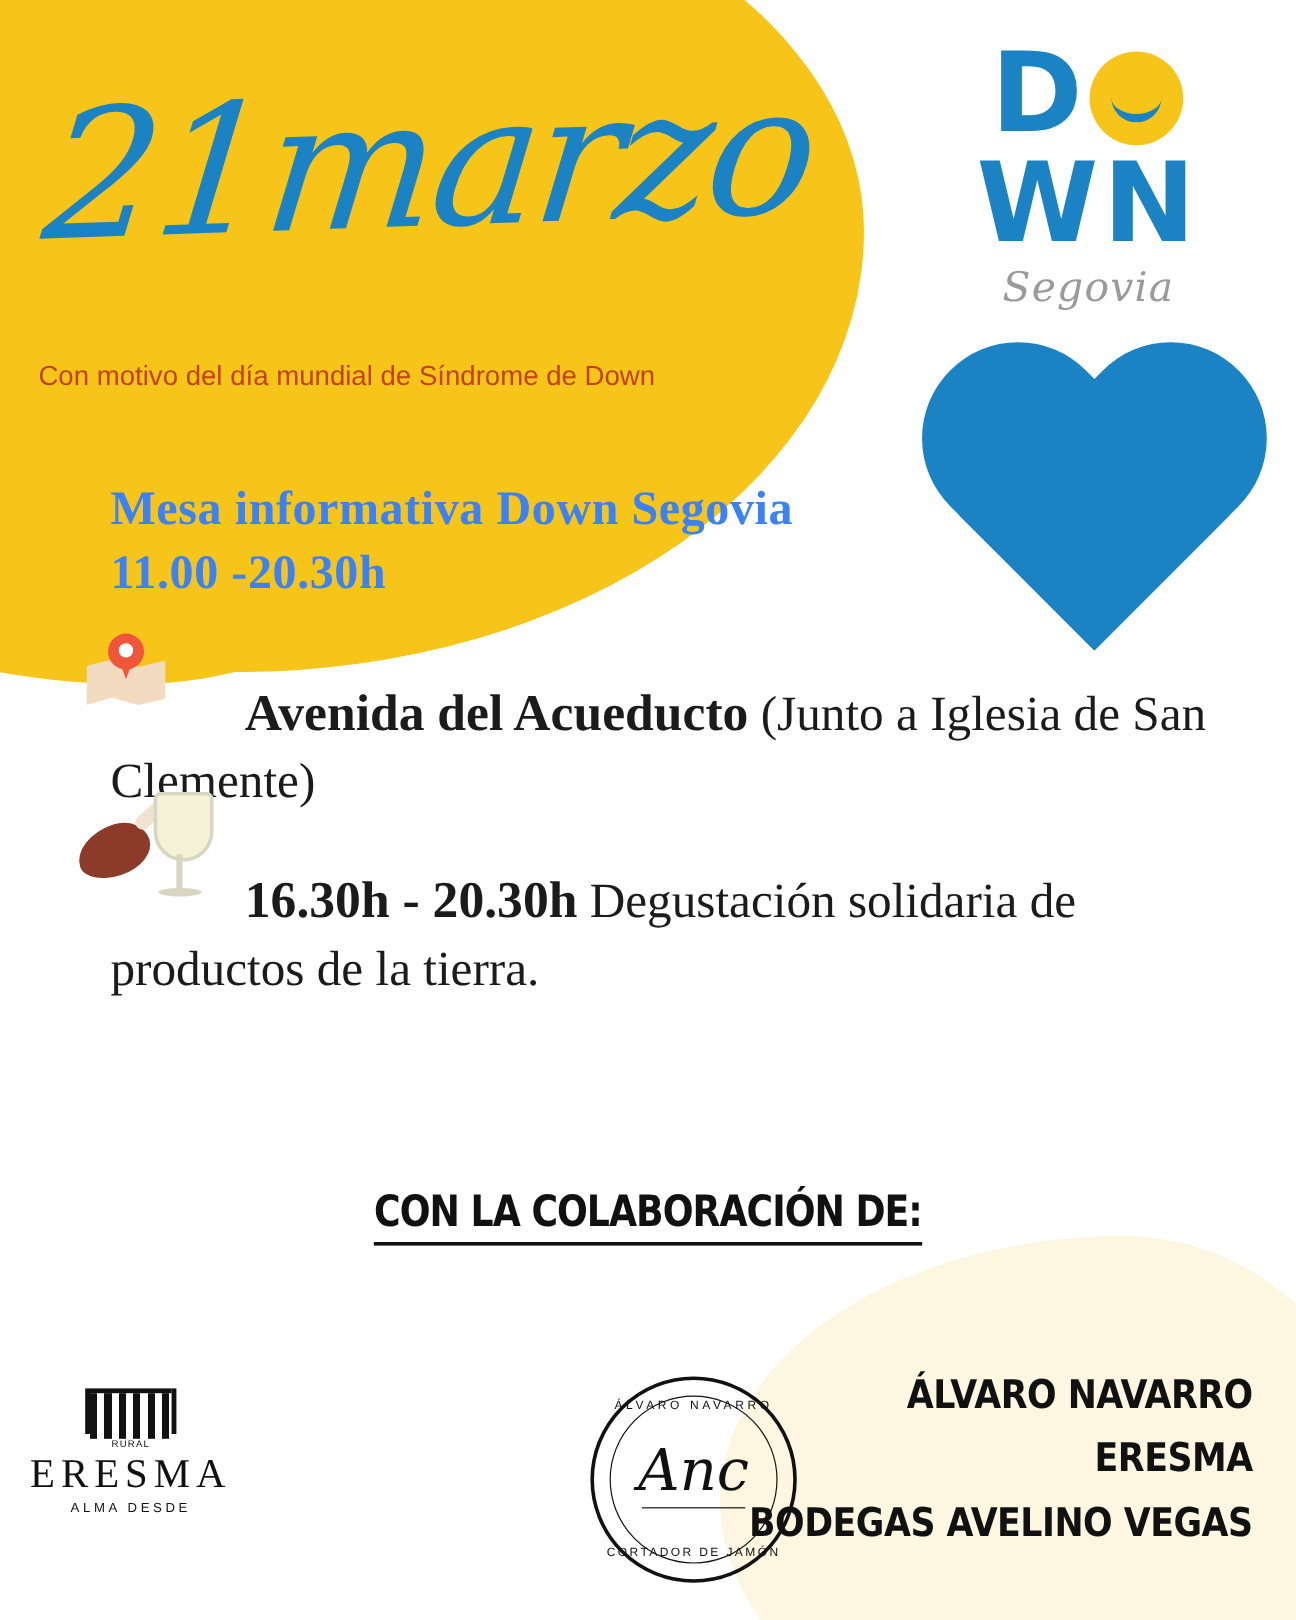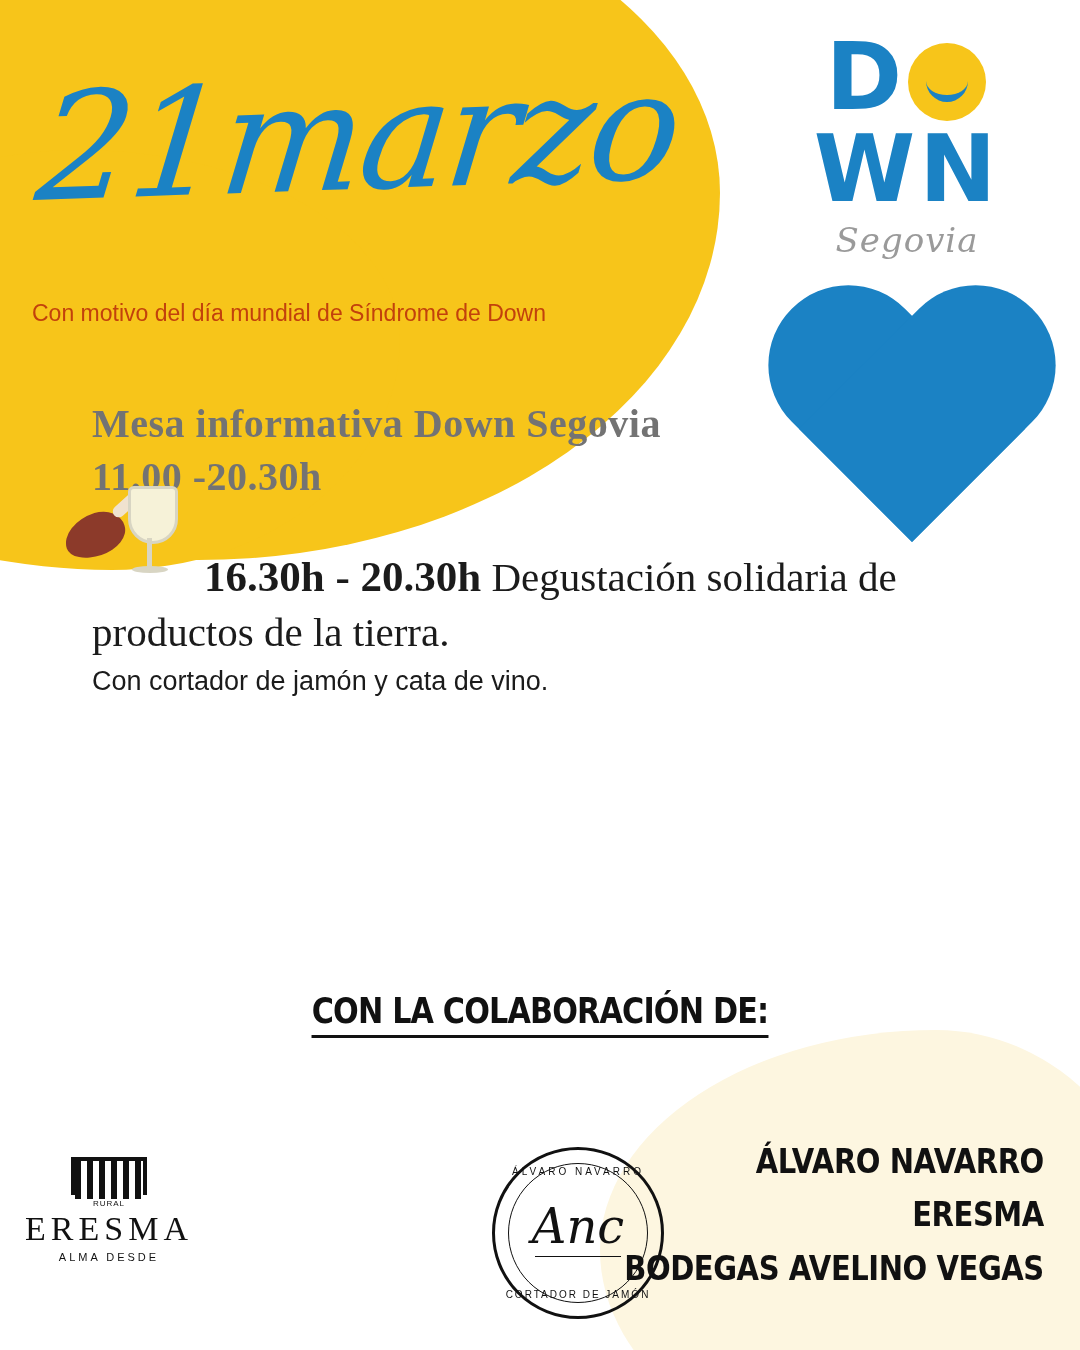--- a/index.html
+++ b/index.html
@@ -163,21 +163,21 @@
     left: 0;
     top: 398px;
     width: 1080px;
     z-index: 5;
   }
   .line-heading {
     margin: 0 0 0 92px;
     font-family: "Liberation Serif", serif;
     font-weight: bold;
     font-size: 40px;
-    color: #737373;
+    color: #3b82f6;
     line-height: 1.32;
     letter-spacing: 0.5px;
   }
   .block-location {
     position: relative;
     margin-top: 62px;
     padding: 0 40px 0 92px;
     font-family: "Liberation Serif", serif;
     font-size: 41px;
     color: #1b1b1b;
@@ -511,37 +511,44 @@
       <span>D</span><span class="o-smiley"></span><span>WN</span>
     </span>
     <span class="sub">Segovia</span>
   </div>
 
   <div class="content">
 
     <div class="line-heading">Mesa informativa Down Segovia</div>
     <div class="line-heading">11.00 -20.30h</div>
 
+    <div class="block-location">
+      <span class="icon-pin">
+        <span class="map"></span>
+        <span class="pin"></span>
+      </span>
+      <span class="indent"></span><span class="strong">Avenida del Acueducto</span>
+      <span>(Junto a Iglesia de San Clemente)</span>
+    </div>
 
     <div class="block-food">
       <span class="icon-ham">
         <span class="leg"></span>
         <span class="bone"></span>
         <span class="hoof"></span>
       </span>
       <span class="icon-wine">
         <span class="bowl"></span>
         <span class="stem"></span>
         <span class="foot"></span>
       </span>
       <span class="indent"></span><span class="strong">16.30h - 20.30h</span>
       <span>Degustación solidaria de productos de la tierra.</span>
     </div>
 
-    <div class="note">Con cortador de jamón y cata de vino.</div>
   </div>
 
   <div class="collab-title">
     <span>CON LA COLABORACIÓN DE:</span>
   </div>
 
   <div class="sponsors">
 
     <div class="logo-eresma">
       <div class="mark">

